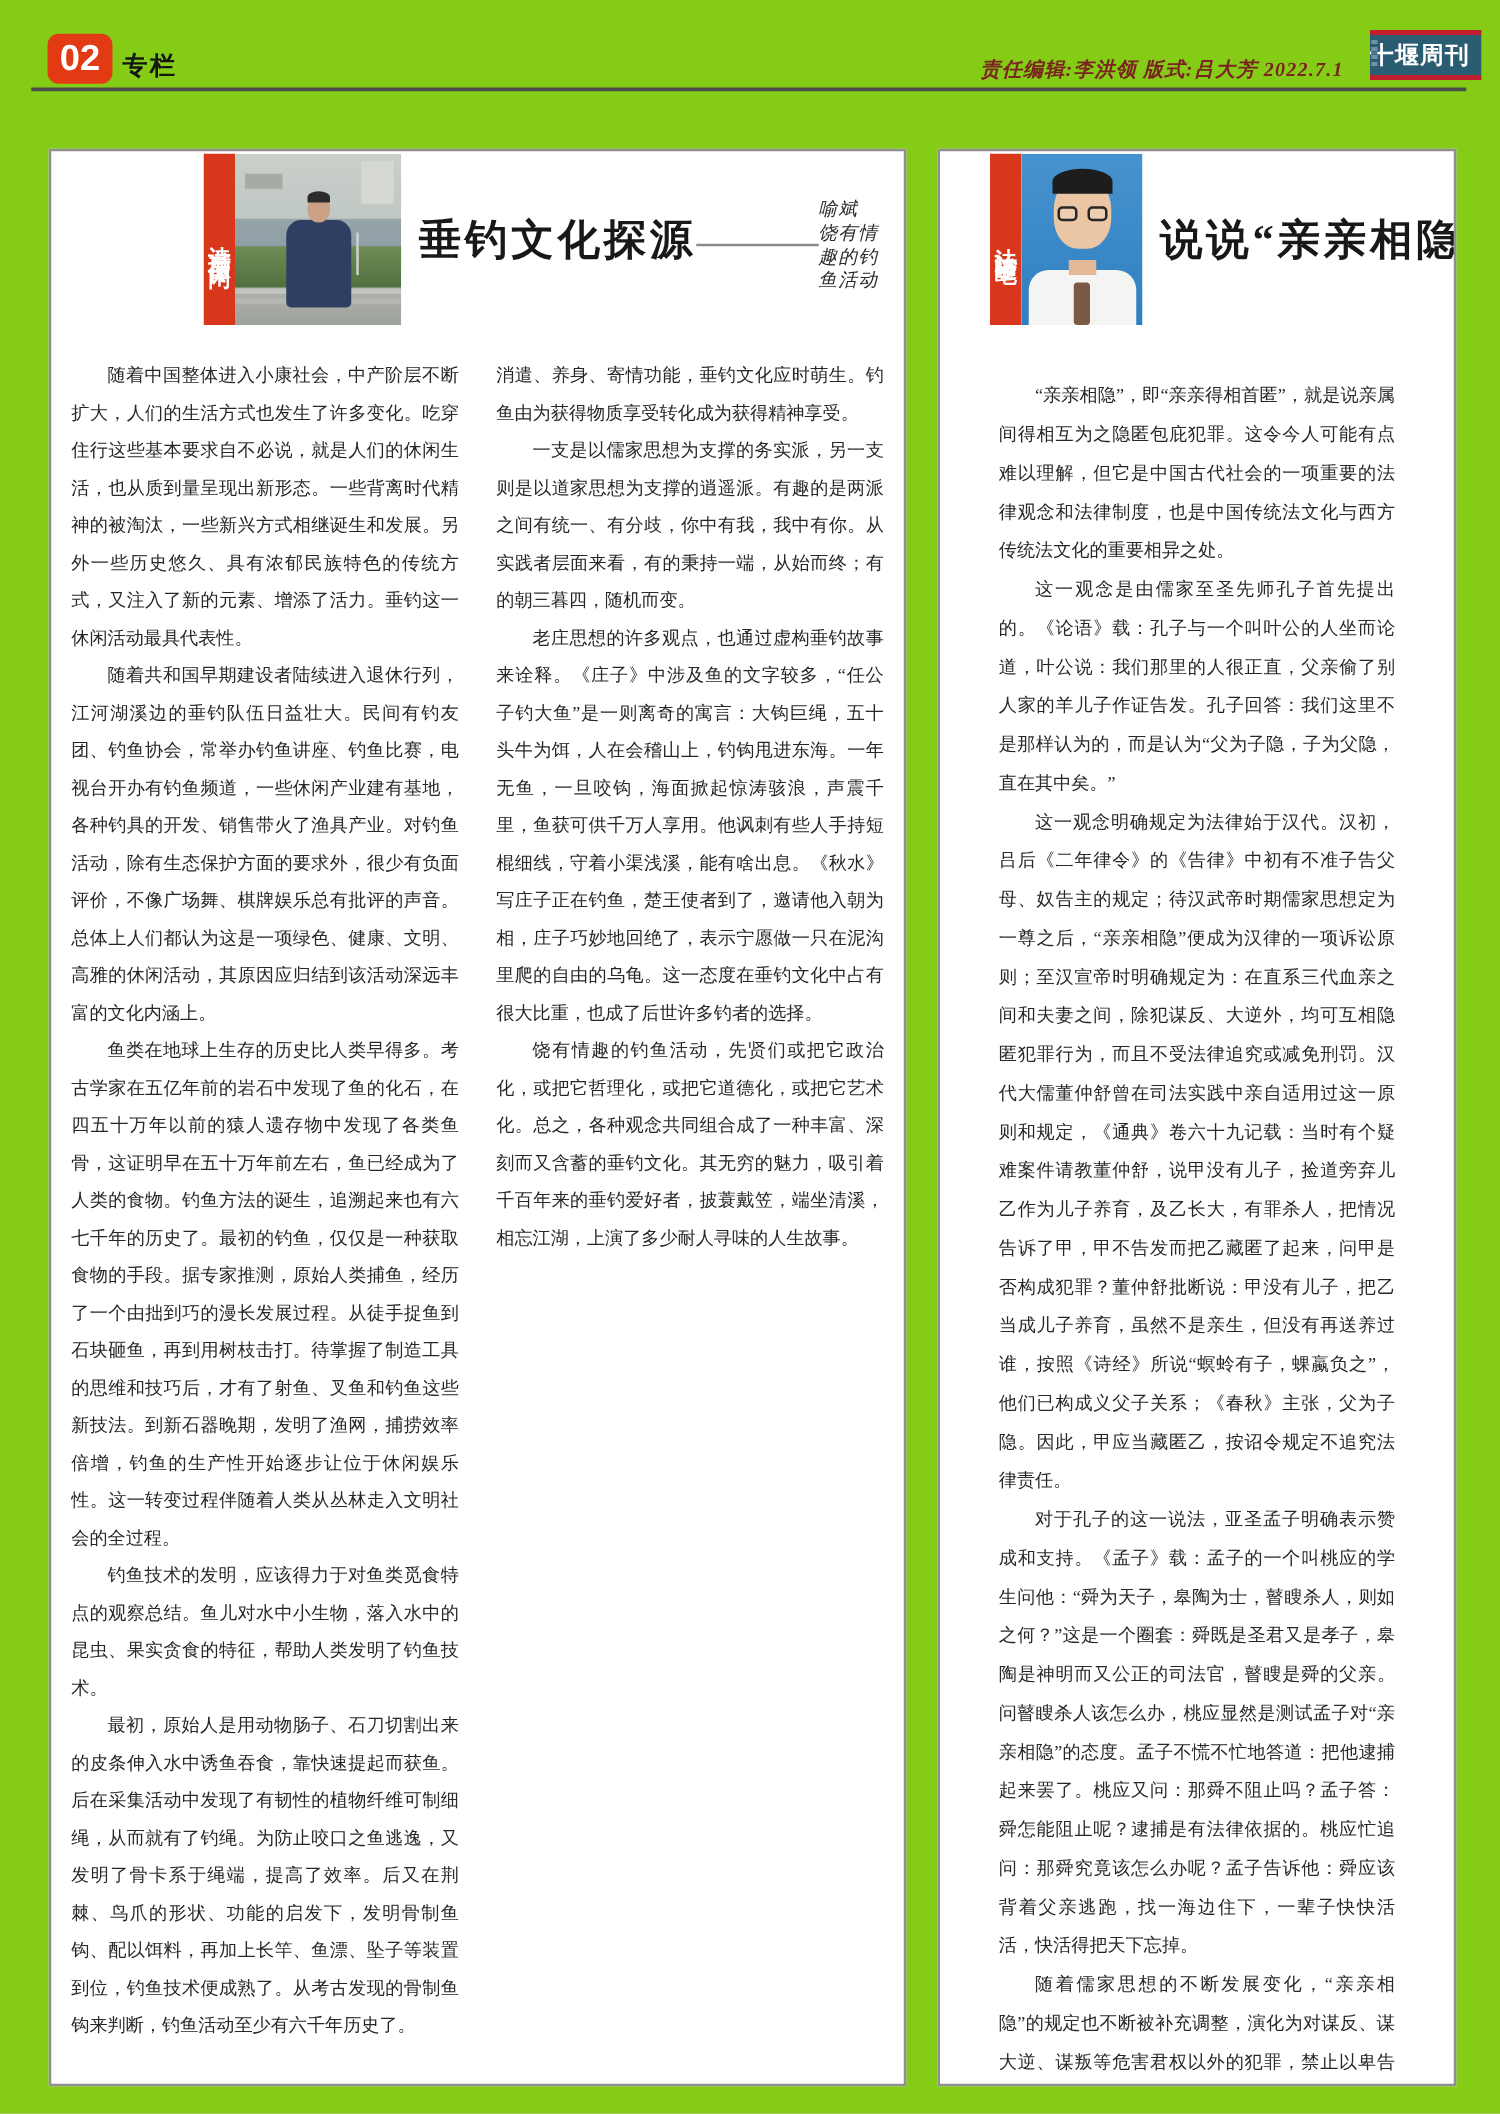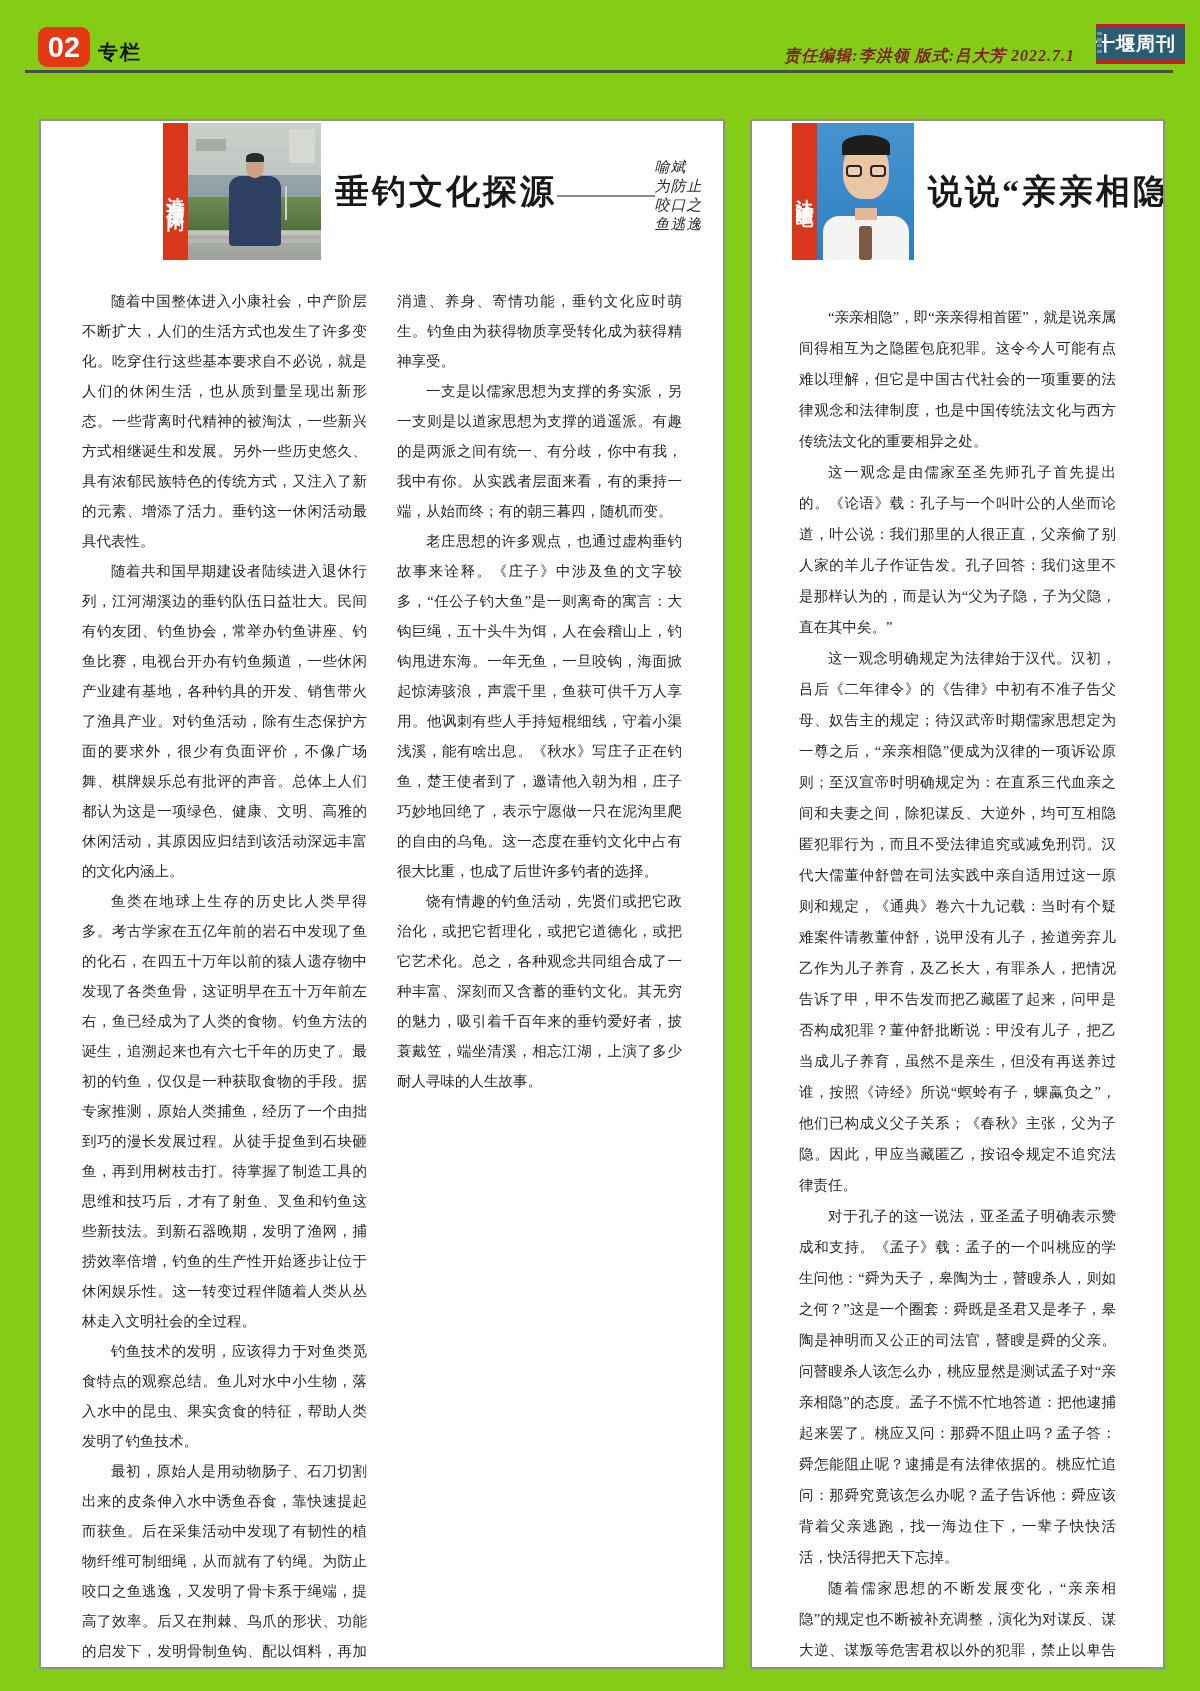--- a/index.html
+++ b/index.html
@@ -42,21 +42,21 @@
   .photo-left { width:133px; }
   .photo-right { width:97px; }
 
   .title-block { flex:1; display:flex; flex-direction:row; align-items:center; justify-content:center; padding:0 14px; }
   .article-title { font-size:34px; font-weight:bold; color:#181818; letter-spacing:3px; white-space:nowrap; }
   .title-rule { width:92%; height:2px; background:#8a8a8a; margin-top:9px; }
   .article-byline { margin-top:9px; font-size:15px; color:#2b2b2b; font-style:italic; letter-spacing:1px; }
 
   
   .article-body { overflow:hidden; color:#272727; }
-  .article-left .article-body { display:flex; gap:30px; padding:26px 41px 0; height:1400px; }
+  .article-left .article-body { display:flex; gap:30px; padding:26px 16px 0; height:1400px; }
   .article-left .bodycol { flex:1; min-width:0; }
   .article-right .article-body { padding:42px 47px 0; height:1400px; }
 
   .para { font-size:14.5px; line-height:30px; text-align:justify; text-justify:inter-ideograph; text-indent:2em; }
   .article-right .para { line-height:31px; }
   .para.cont { text-indent:0; }
 
   
   .pl-sky { position:absolute; left:0; top:0; width:100%; height:42%; background:linear-gradient(#c9cfc9,#bfc7c4); }
   .pl-bldg1 { position:absolute; left:8px; top:16px; width:30px; height:12px; background:#a7aba6; }
@@ -115,21 +115,21 @@
         <div class="pl-ground"></div>
         <div class="pl-rail"></div>
         <div class="pl-pole"></div>
         <div class="pl-body"></div>
         <div class="pl-head"></div>
         <div class="pl-hair"></div>
       </div>
       <div class="title-block">
         <h1 class="article-title">垂钓文化探源</h1>
         <div class="title-rule"></div>
-        <div class="article-byline">喻斌　为防止咬口之鱼逃逸</div>
+        <div class="article-byline">喻斌　饶有情趣的钓鱼活动</div>
       </div>
     </div>
     <div class="article-body">
       <div class="bodycol">
           <p class="para">随着中国整体进入小康社会，中产阶层不断扩大，人们的生活方式也发生了许多变化。吃穿住行这些基本要求自不必说，就是人们的休闲生活，也从质到量呈现出新形态。一些背离时代精神的被淘汰，一些新兴方式相继诞生和发展。另外一些历史悠久、具有浓郁民族特色的传统方式，又注入了新的元素、增添了活力。垂钓这一休闲活动最具代表性。</p>
           <p class="para">随着共和国早期建设者陆续进入退休行列，江河湖溪边的垂钓队伍日益壮大。民间有钓友团、钓鱼协会，常举办钓鱼讲座、钓鱼比赛，电视台开办有钓鱼频道，一些休闲产业建有基地，各种钓具的开发、销售带火了渔具产业。对钓鱼活动，除有生态保护方面的要求外，很少有负面评价，不像广场舞、棋牌娱乐总有批评的声音。总体上人们都认为这是一项绿色、健康、文明、高雅的休闲活动，其原因应归结到该活动深远丰富的文化内涵上。</p>
           <p class="para">鱼类在地球上生存的历史比人类早得多。考古学家在五亿年前的岩石中发现了鱼的化石，在四五十万年以前的猿人遗存物中发现了各类鱼骨，这证明早在五十万年前左右，鱼已经成为了人类的食物。钓鱼方法的诞生，追溯起来也有六七千年的历史了。最初的钓鱼，仅仅是一种获取食物的手段。据专家推测，原始人类捕鱼，经历了一个由拙到巧的漫长发展过程。从徒手捉鱼到石块砸鱼，再到用树枝击打。待掌握了制造工具的思维和技巧后，才有了射鱼、叉鱼和钓鱼这些新技法。到新石器晚期，发明了渔网，捕捞效率倍增，钓鱼的生产性开始逐步让位于休闲娱乐性。这一转变过程伴随着人类从丛林走入文明社会的全过程。</p>
           <p class="para">钓鱼技术的发明，应该得力于对鱼类觅食特点的观察总结。鱼儿对水中小生物，落入水中的昆虫、果实贪食的特征，帮助人类发明了钓鱼技术。</p>
           <p class="para">最初，原始人是用动物肠子、石刀切割出来的皮条伸入水中诱鱼吞食，靠快速提起而获鱼。后在采集活动中发现了有韧性的植物纤维可制细绳，从而就有了钓绳。为防止咬口之鱼逃逸，又发明了骨卡系于绳端，提高了效率。后又在荆棘、鸟爪的形状、功能的启发下，发明骨制鱼钩、配以饵料，再加上长竿、鱼漂、坠子等装置到位，钓鱼技术便成熟了。从考古发现的骨制鱼钩来判断，钓鱼活动至少有六千年历史了。</p>
         </div>

